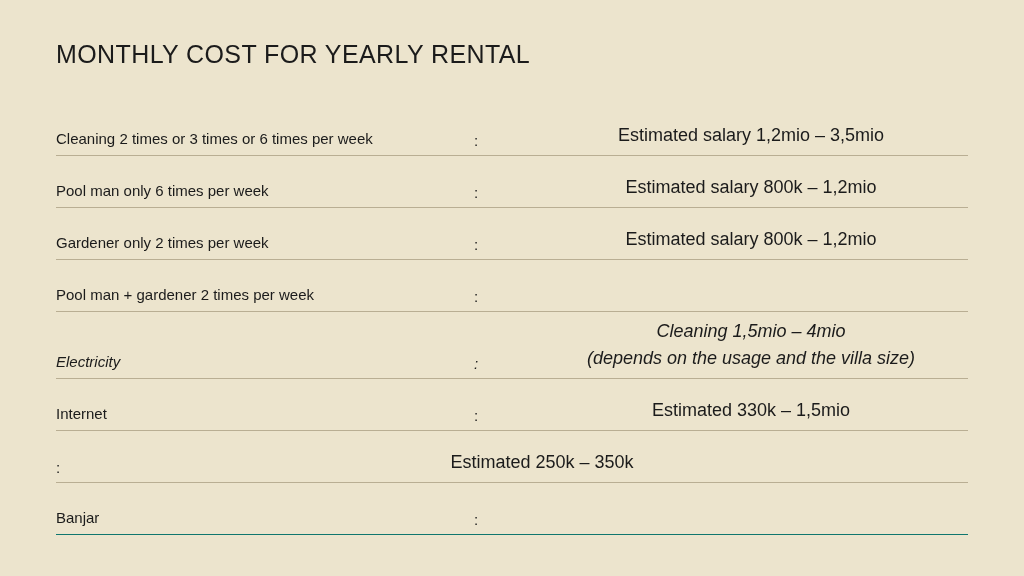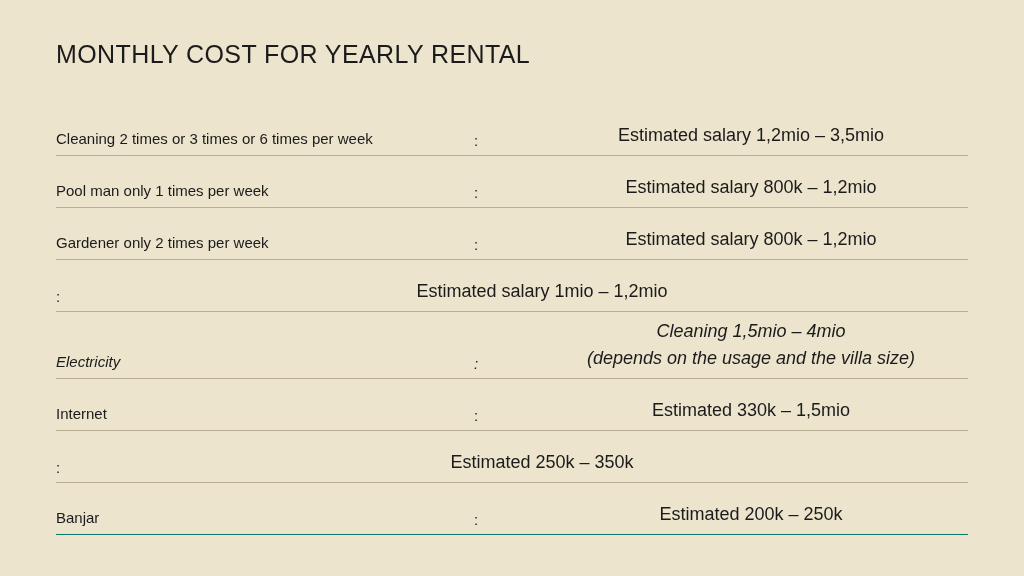--- a/index.html
+++ b/index.html
@@ -86,40 +86,38 @@
 
     <div class="row">
       <div class="cell-label">Cleaning 2 times or 3 times or 6 times per week</div>
       <div class="cell-colon">:</div>
       <div class="cell-value">
         <span>Estimated salary 1,2mio – 3,5mio</span>
       </div>
     </div>
 
     <div class="row">
-      <div class="cell-label">Pool man only 1 times per week</div>
+      <div class="cell-label">Pool man only 6 times per week</div>
       <div class="cell-colon">:</div>
       <div class="cell-value">
         <span>Estimated salary 800k – 1,2mio</span>
       </div>
     </div>
 
     <div class="row">
       <div class="cell-label">Gardener only 2 times per week</div>
       <div class="cell-colon">:</div>
       <div class="cell-value">
         <span>Estimated salary 800k – 1,2mio</span>
       </div>
     </div>
 
     <div class="row">
+      <div class="cell-label">Pool man + gardener 2 times per week</div>
       <div class="cell-colon">:</div>
-      <div class="cell-value">
-        <span>Estimated salary 1mio – 1,2mio</span>
-      </div>
     </div>
 
     <div class="row row-tall">
       <div class="cell-label">Electricity</div>
       <div class="cell-colon">:</div>
       <div class="cell-value">
         <span class="sub">Cleaning 1,5mio – 4mio</span>
         <span class="sub">(depends on the usage and the villa size)</span>
       </div>
     </div>
@@ -135,19 +133,16 @@
     <div class="row">
       <div class="cell-colon">:</div>
       <div class="cell-value">
         <span>Estimated 250k – 350k</span>
       </div>
     </div>
 
     <div class="row">
       <div class="cell-label">Banjar</div>
       <div class="cell-colon">:</div>
-      <div class="cell-value">
-        <span>Estimated 200k – 250k</span>
-      </div>
     </div>
 
   </div>
 </div>
 
 </body></html>

